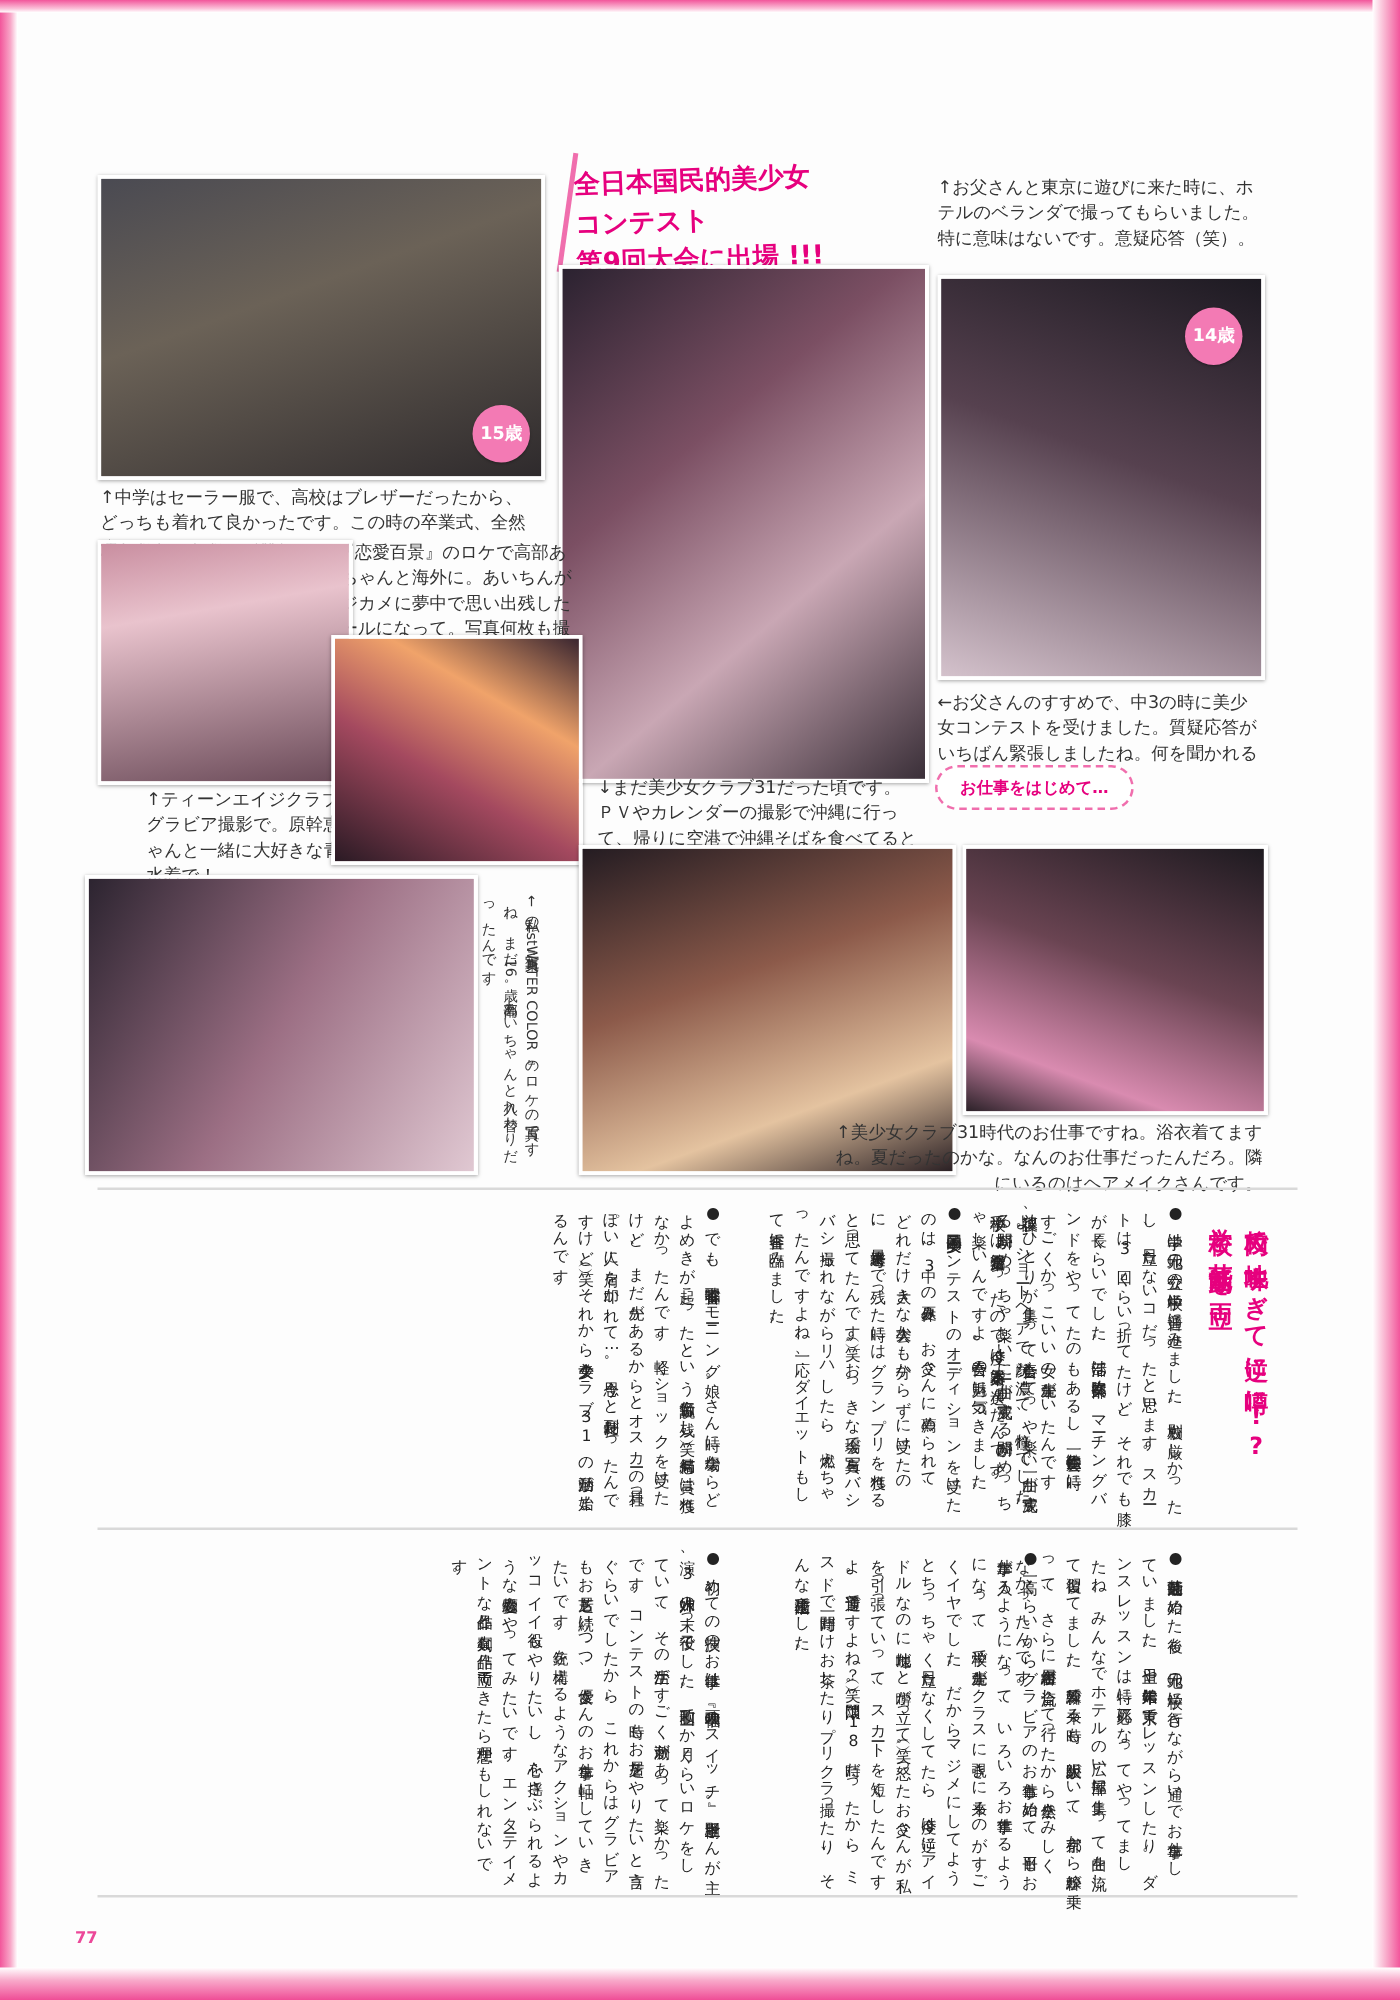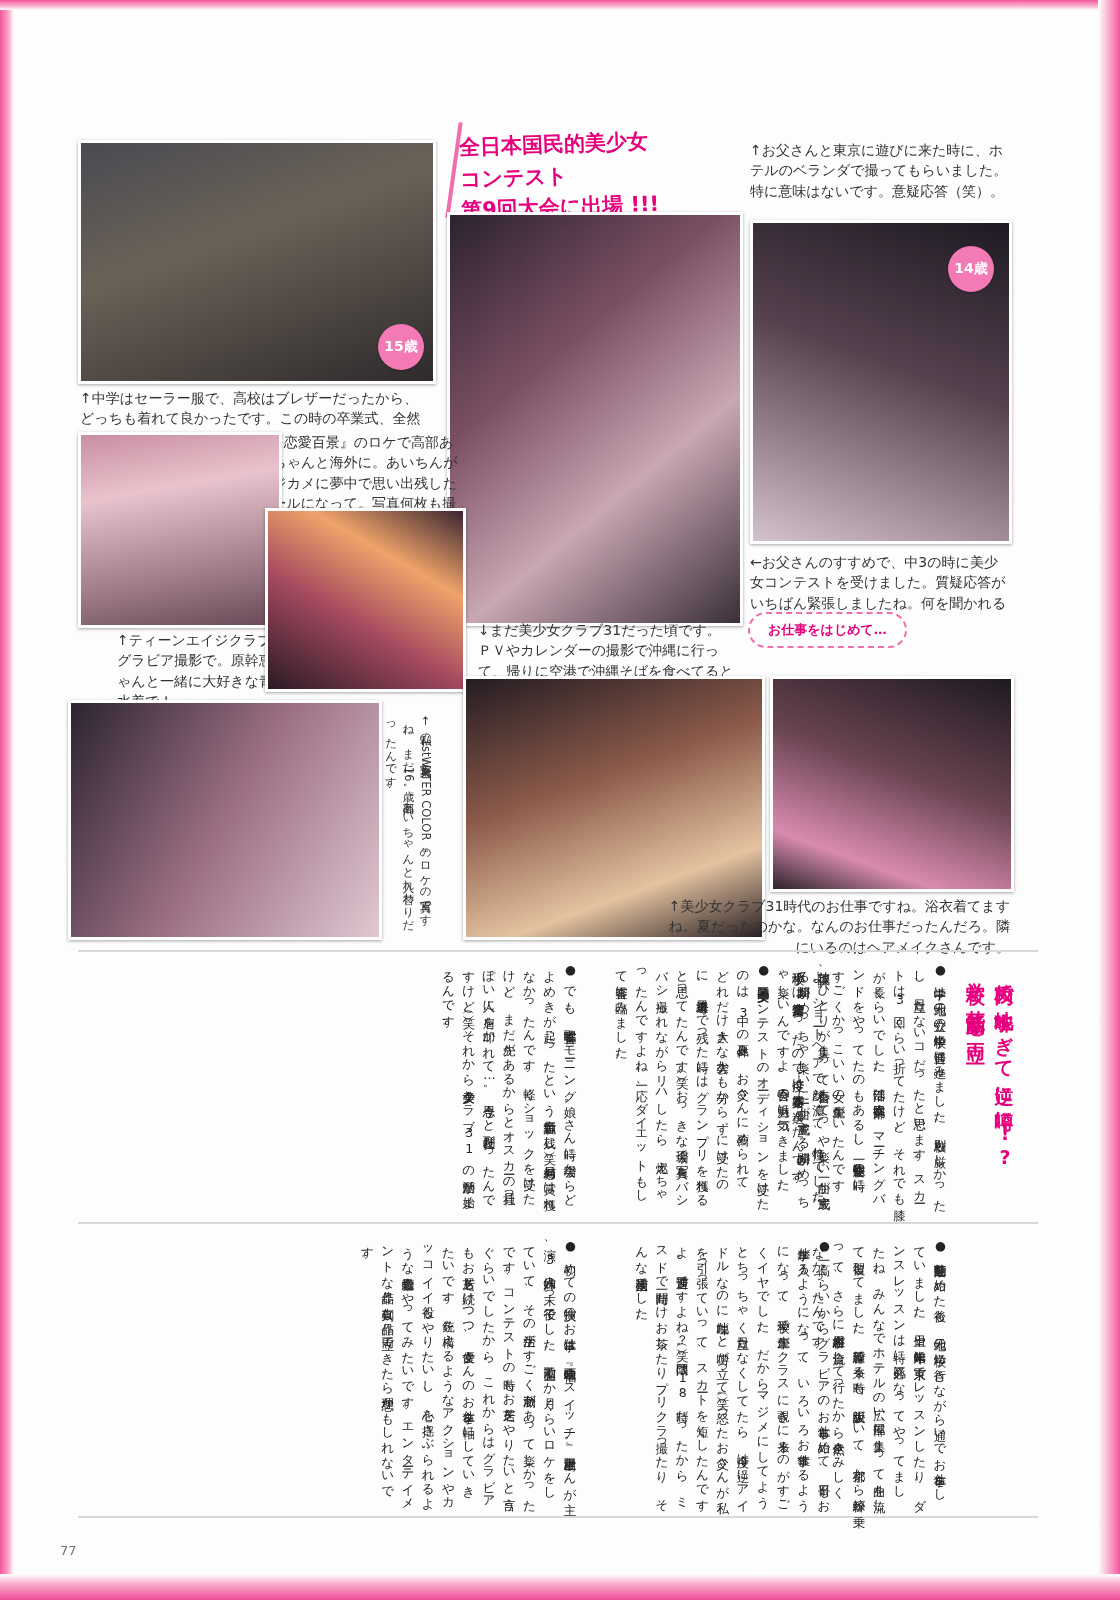--- a/index.html
+++ b/index.html
@@ -43,21 +43,21 @@
   .rule-top{position:absolute;left:78px;top:950px;width:960px;height:2px;background:#d9d9d9;}
   .rule-mid{position:absolute;left:78px;top:1222px;width:960px;height:2px;background:#d9d9d9;}
   .rule-bot{position:absolute;left:78px;top:1516px;width:960px;height:2px;background:#d9d9d9;}
 
   .vtext{position:absolute;writing-mode:vertical-rl;text-orientation:upright;
     font-size:12.5px;line-height:1.62;letter-spacing:.5px;color:#232323;
     font-family:"DejaVu Sans","Liberation Sans",sans-serif;}
   .vhead{position:absolute;writing-mode:vertical-rl;text-orientation:upright;
     font-size:19px;font-weight:bold;color:#e6007e;letter-spacing:2px;line-height:1.5;}
 
-  .pageno{position:absolute;left:60px;bottom:42px;font-size:13px;color:#737373;}
+  .pageno{position:absolute;left:60px;bottom:42px;font-size:13px;color:#ec4899;font-weight:bold;}
 
   
   .p1{background:linear-gradient(160deg,#4a4a52 0%,#6b6257 40%,#2e2a2c 100%);}
   .p2{background:linear-gradient(140deg,#2b2230 0%,#7b4f63 35%,#c9a7b4 65%,#3a2f38 100%);}
   .p3{background:linear-gradient(200deg,#1d1a22 0%,#56414f 45%,#d4c2cc 100%);}
   .p4{background:linear-gradient(170deg,#c98ea0 0%,#e9c3cd 30%,#6a4a58 100%);}
   .p5{background:linear-gradient(30deg,#2a1a24 0%,#a4495f 40%,#f0a36a 70%,#3a2630 100%);}
   .p6{background:linear-gradient(120deg,#2c2430 0%,#9c6f84 50%,#e0c8d2 100%);}
   .p8{background:linear-gradient(160deg,#241c22 0%,#8c5a4a 40%,#e4c3a0 75%,#2a2024 100%);}
   .p9{background:linear-gradient(200deg,#1e1a20 0%,#6a4452 45%,#d98bb0 80%,#2b2128 100%);}

